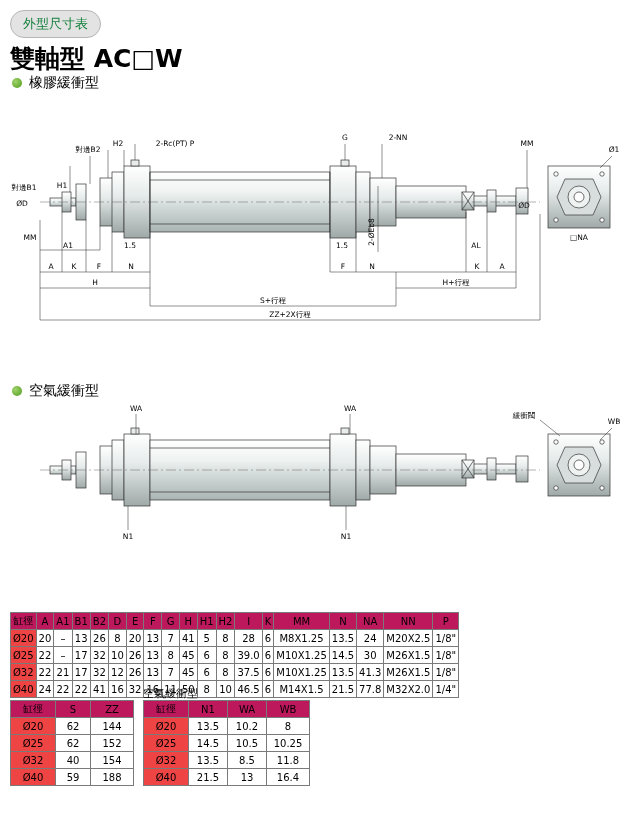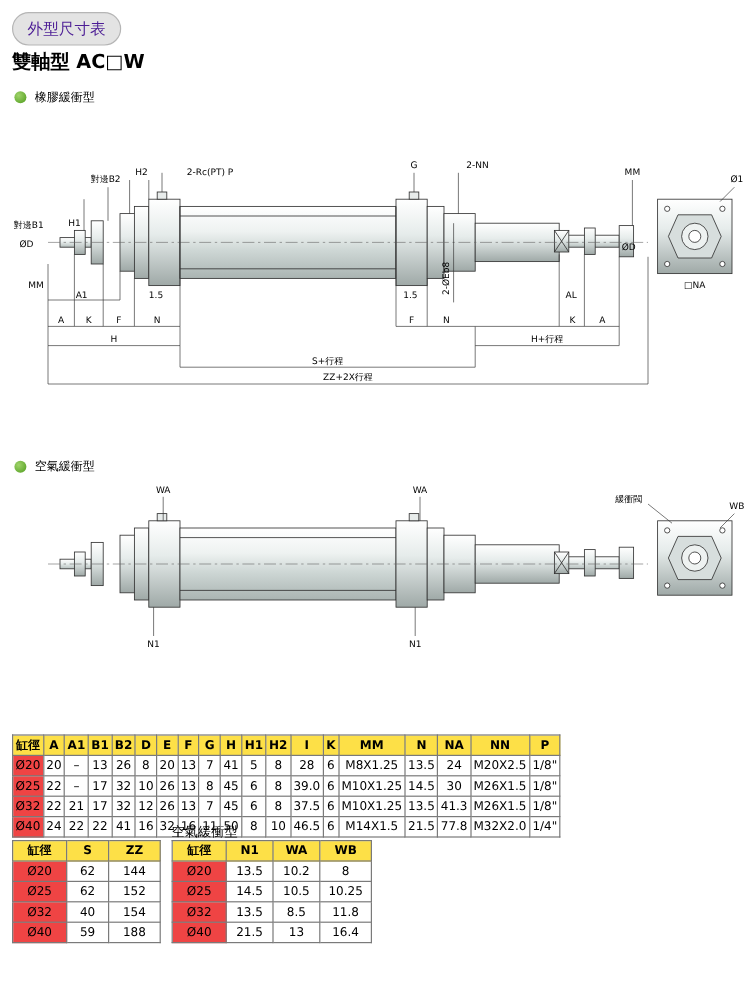--- a/index.html
+++ b/index.html
@@ -4,48 +4,48 @@
 <style>
   html,body{margin:0;padding:0;}
   body{
     width:620px;height:819px;position:relative;background:#ffffff;
     font-family:"DejaVu Sans","Liberation Sans",sans-serif;
     color:#000;overflow:hidden;
   }
   .tag{
     position:absolute;left:10px;top:10px;
     background:#e3e3e3;border:1px solid #b5b5b5;border-radius:14px;
-    padding:4px 12px;font-size:13px;color:#4c1d95;
+    padding:4px 12px;font-size:13px;color:#15803d;
   }
   .title{
-    position:absolute;left:10px;top:42px;font-size:16px;font-weight:bold;
+    position:absolute;left:10px;top:42px;font-size:25px;font-weight:bold;
   }
   .sec{
-    position:absolute;font-size:10px;
+    position:absolute;font-size:14px;
   }
   .sec .dot{
     display:inline-block;width:10px;height:10px;border-radius:50%;
     background:radial-gradient(circle at 35% 35%,#9fd36a,#4e9b1c);
     margin-right:7px;vertical-align:middle;
   }
   .sec span.lbl{vertical-align:middle;}
   #sec1{left:12px;top:74px;}
   #sec2{left:12px;top:382px;}
 
   .figure{position:absolute;}
   #fig1{left:0;top:120px;width:620px;height:220px;}
   #fig2{left:0;top:400px;width:620px;height:160px;}
 
   
   table{border-collapse:collapse;font-size:10px;}
   table td,table th{
     border:1px solid #7a7a7a;text-align:center;padding:1px 2px;
     font-weight:normal;white-space:nowrap;
   }
-  thead td{background:#fde047;font-weight:bold;}
+  thead td{background:#be185d;font-weight:normal;}
   .maintable{position:absolute;left:10px;top:612px;}
   .maintable td{height:14px;}
   .t2{position:absolute;left:10px;top:700px;}
   .t3{position:absolute;left:143px;top:700px;}
   .t3cap{position:absolute;left:143px;top:686px;font-size:11px;}
   .t2 td,.t3 td{height:14px;}
   .firstcol{background:#ef4444;}
   svg text{font-family:"DejaVu Sans","Liberation Sans",sans-serif;}
 </style>
 </head>

